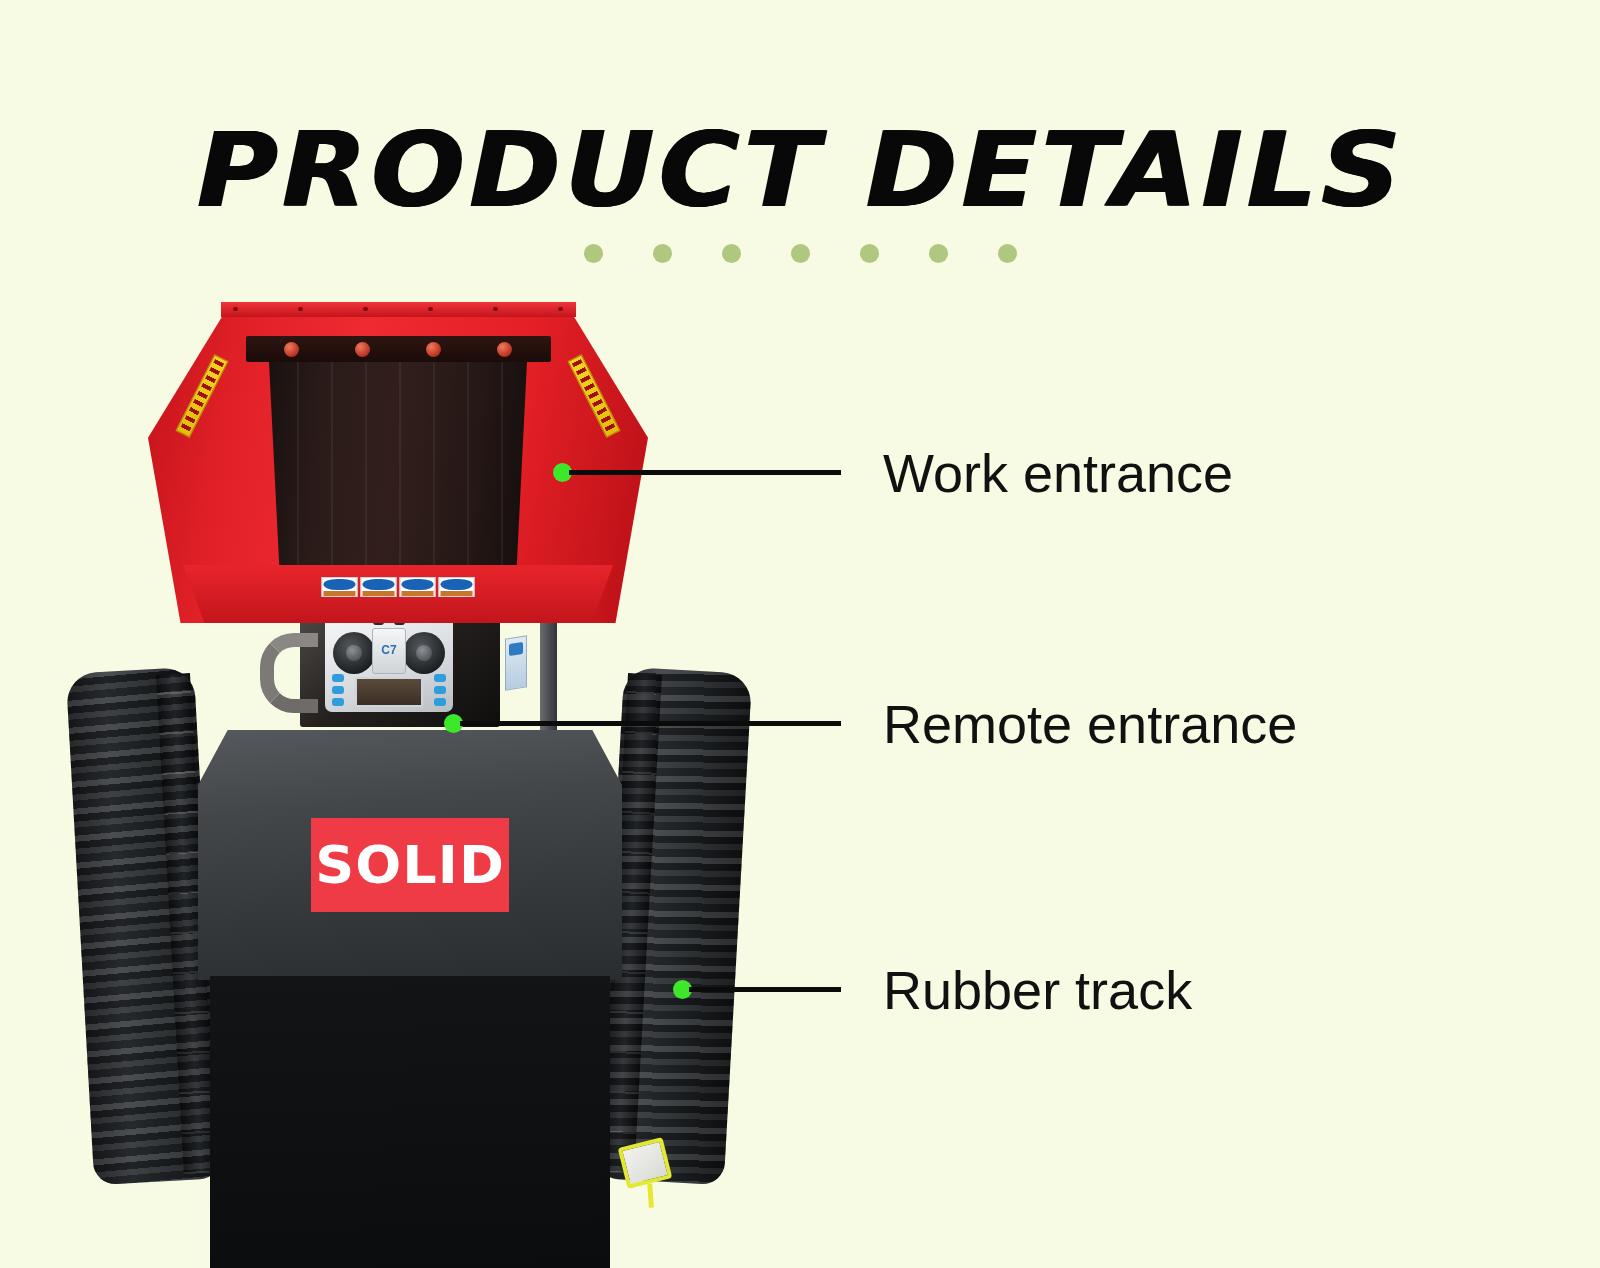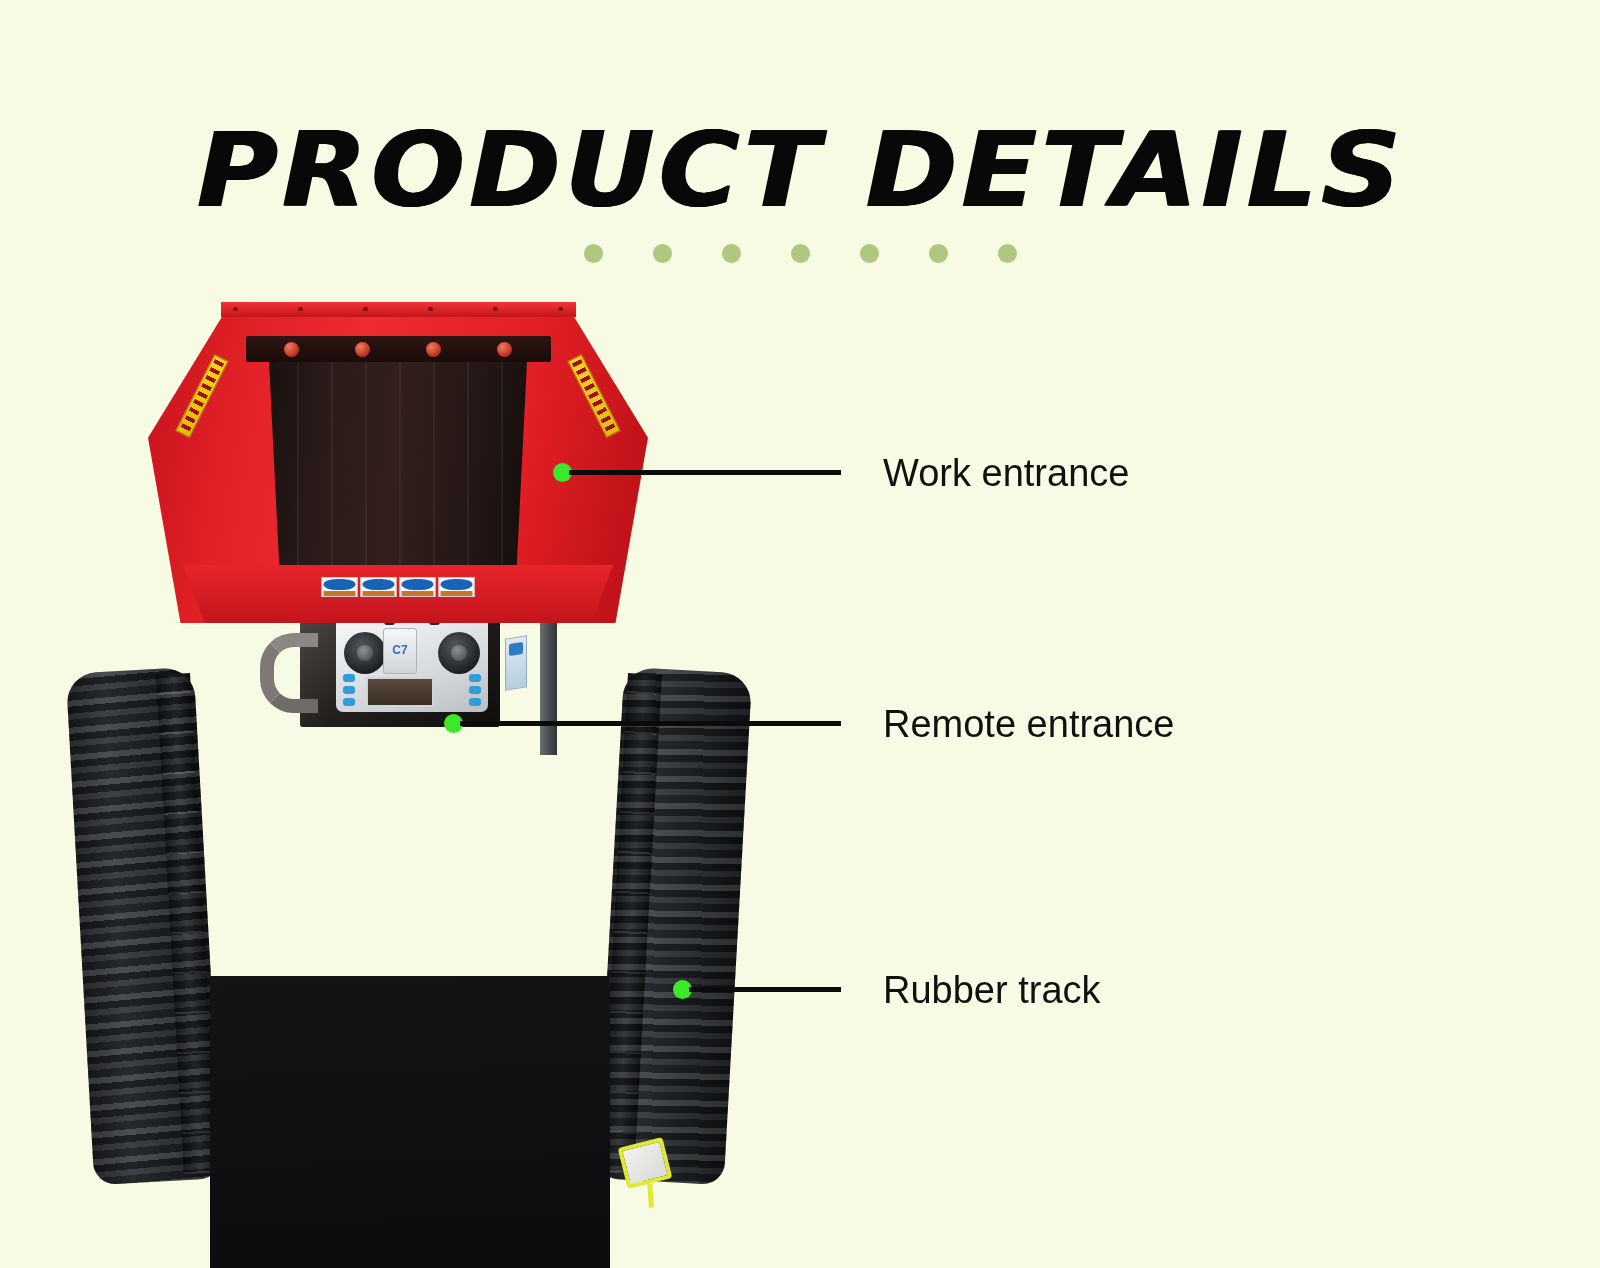--- a/index.html
+++ b/index.html
@@ -154,21 +154,21 @@
     position:absolute; left:50%; transform:translateX(-50%); top:88px;
     width:198px; height:94px; background:#ef3b46;
     display:flex; align-items:center; justify-content:center;
   }
   .solid-plate span {
     font-family:"DejaVu Sans", sans-serif; font-weight:700; font-size:52px;
     color:#fff; letter-spacing:1px; transform:scaleX(1.04);
   }
 
   
-  #remote { position:absolute; left:336px; top:306px; width:152px; height:136px; }
+  #remote { position:absolute; left:325px; top:306px; width:128px; height:136px; }
   .rc-body {
     position:absolute; inset:0;
     background:linear-gradient(160deg,#ffffff 0%,#eceef0 38%,#d3d7db 72%,#b9bec3 100%);
     border-radius:13px 13px 7px 7px;
   }
   .rc-handle {
     position:absolute; left:22px; top:-13px; width:84px; height:22px;
     border:5px solid #dfe2e5; border-bottom:none; border-radius:12px 12px 0 0;
   }
   .rc-top-lbl { position:absolute; left:30px; top:5px; width:68px; height:14px;
@@ -198,21 +198,21 @@
     transform:rotate(-14deg); border-radius:4px; }
   .yellow-tag::after{content:"";position:absolute;left:14px;top:38px;width:5px;height:24px;
     background:#e3e832;transform:rotate(10deg);}
 
   
   .callout { position:absolute; display:flex; align-items:center; height:0; }
   .cdot { width:19px; height:19px; border-radius:50%; background:#3DE82A; flex:0 0 auto; }
   .cline { height:5px; background:#0b0b0b; flex:0 0 auto; margin-left:-3px; }
   .clabel {
     font-family:"Liberation Sans", sans-serif;
-    font-size:38px; color:#111; white-space:nowrap; line-height:1;
+    font-size:54px; color:#111; white-space:nowrap; line-height:1;
     margin-left:42px; position:relative; top:1px;
   }
   #callout-work-entrance  { left:553px; top:472px; }
   #callout-work-entrance  .cline { width:272px; }
   #callout-remote-control { left:444px; top:723px; }
   #callout-remote-control .cline { width:381px; }
   #callout-rubber-track   { left:673px; top:989px; }
   #callout-rubber-track   .cline { width:152px; }
 </style>
 </head>
@@ -241,20 +241,25 @@
   </div>
 
   <div id="engine-bay">
     <div class="eng-block"></div>
     <div class="eng-pipe"></div>
     <div class="eng-tag"></div>
   </div>
   <div class="post"></div>
 
   <div id="chassis">
+    <div class="chassis-upper">
+      <div class="solid-plate">
+        <span>SOLID</span>
+      </div>
+    </div>
     <div class="chassis-lower">
       
       
       
     </div>
   </div>
 
   <div id="remote">
     <div class="rc-handle"></div>
     <div class="rc-body">

